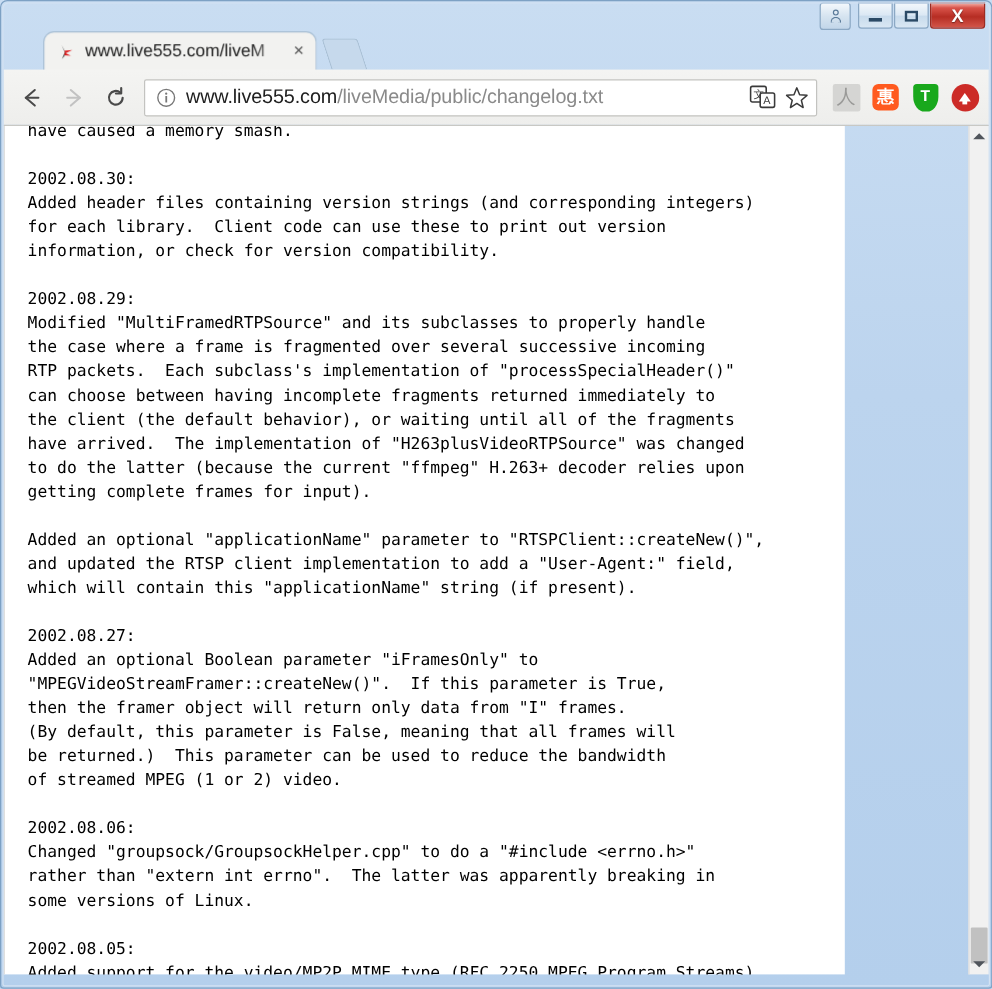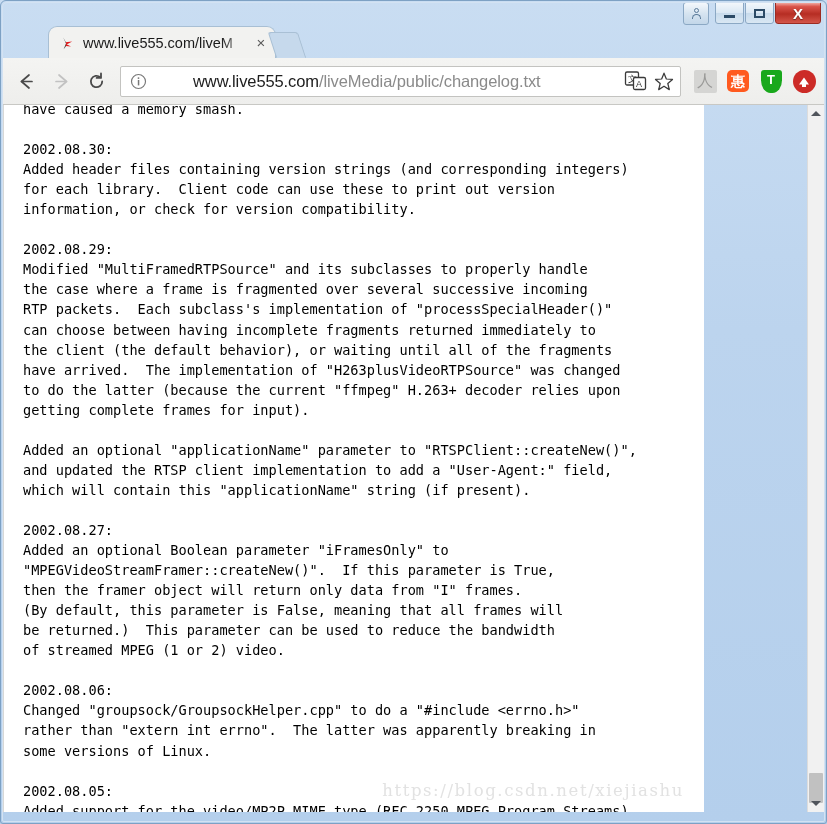--- a/index.html
+++ b/index.html
@@ -97,21 +97,21 @@
   
   #tabstrip {
     position: absolute;
     left: 0;
     top: 20px;
     height: 38px;
     width: 827px;
   }
   #tab-active {
     position: absolute;
-    left: 48px;
+    left: 36px;
     top: 6px;
     width: 228px;
     height: 33px;
     background: #f2f2f0;
     border: 1px solid #a8bfd4;
     border-bottom: none;
     border-radius: 9px 9px 0 0;
     box-sizing: border-box;
     display: flex;
     align-items: center;
@@ -184,21 +184,20 @@
     height: 31px;
     margin: 0 5px 0 6px;
     background: #ffffff;
     border: 1px solid #c3c3c0;
     border-radius: 2px;
     display: flex;
     align-items: center;
     padding: 0 4px 0 9px;
     box-sizing: border-box;
     min-width: 0;
-    gap: 38px;
   }
   #info-icon {
     flex: 0 0 17px;
     width: 17px; height: 17px;
     margin-right: 8px;
   }
   #url-text {
     flex: 1 1 auto;
     font-size: 16.5px;
     white-space: nowrap;
@@ -535,21 +534,20 @@
 rather than "extern int errno".  The latter was apparently breaking in
 some versions of Linux.
 
 2002.08.05:
 Added support for the video/MP2P MIME type (RFC 2250 MPEG Program Streams)
 
 2002.06.25:
 Source file distribution copied from live.sourceforge.net
 </pre>
     </div>
-    <div id="watermark">https://blog.csdn.net/xiejiashu</div>
   </div>
 
   <div id="scrollbar">
     <div id="sb-up"></div>
     <div id="sb-thumb"></div>
     <div id="sb-down"></div>
   </div>
 
   <div id="frame-inner"></div>
   <div id="frame-bevel"></div>

